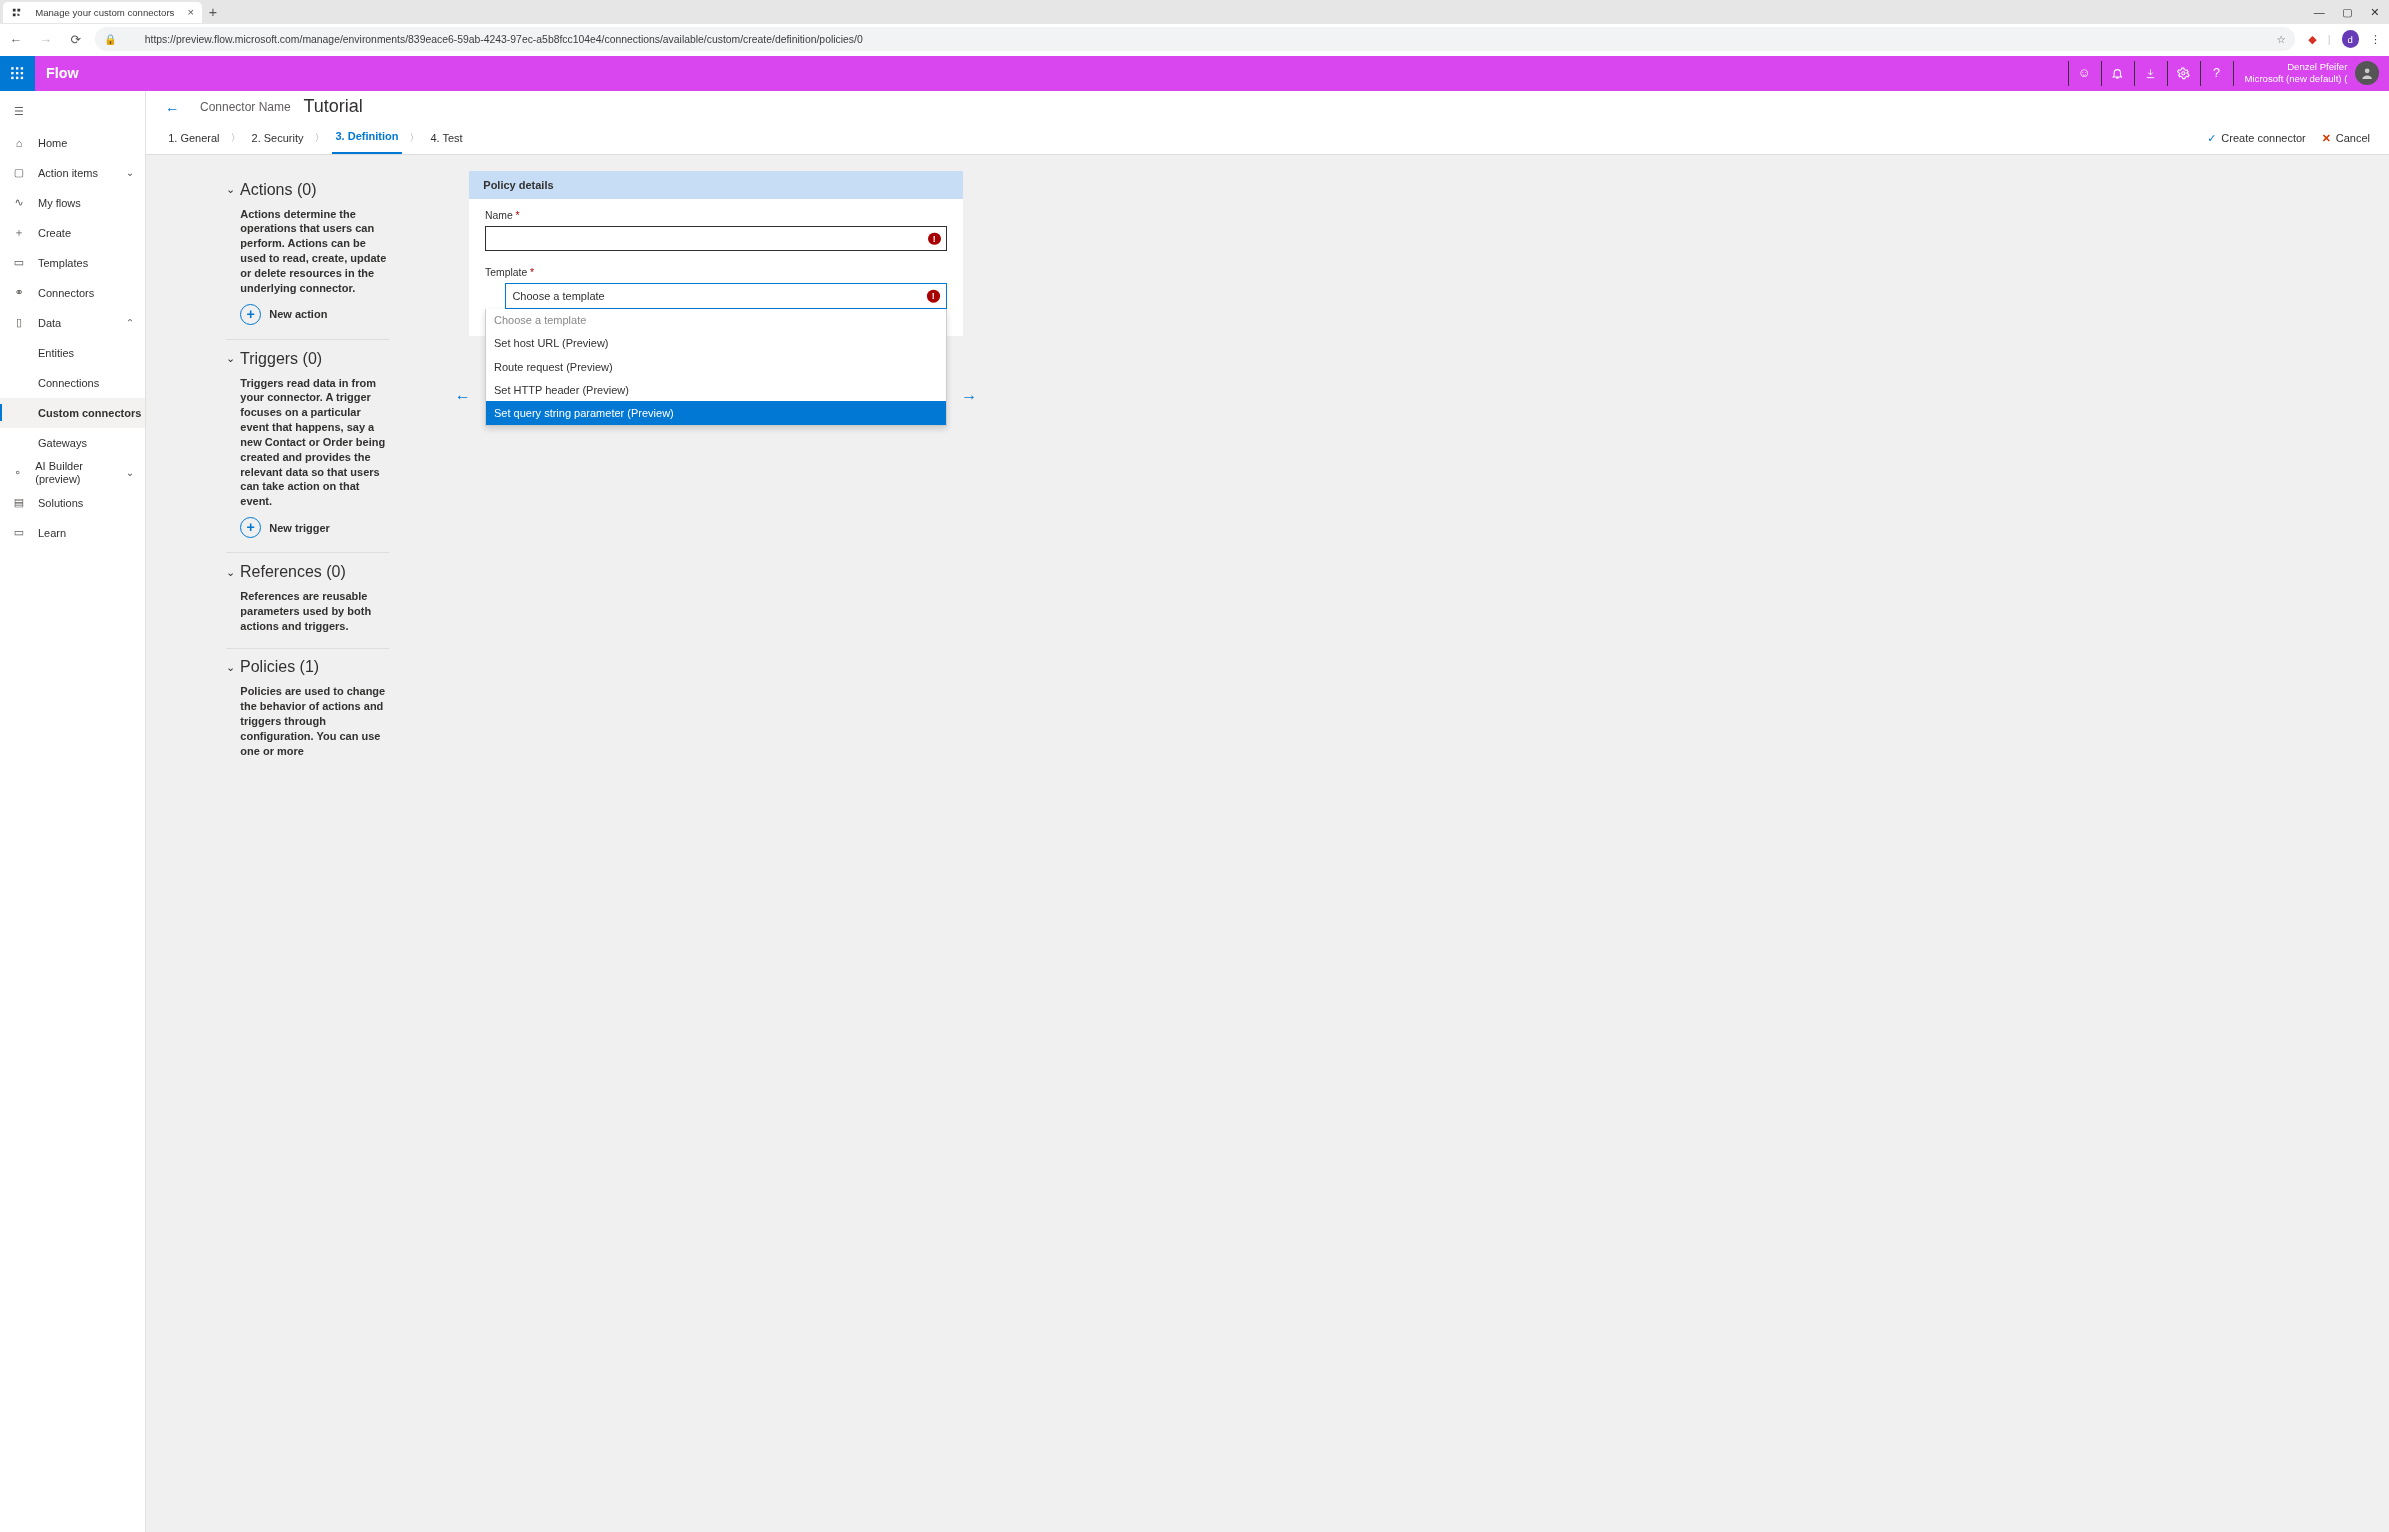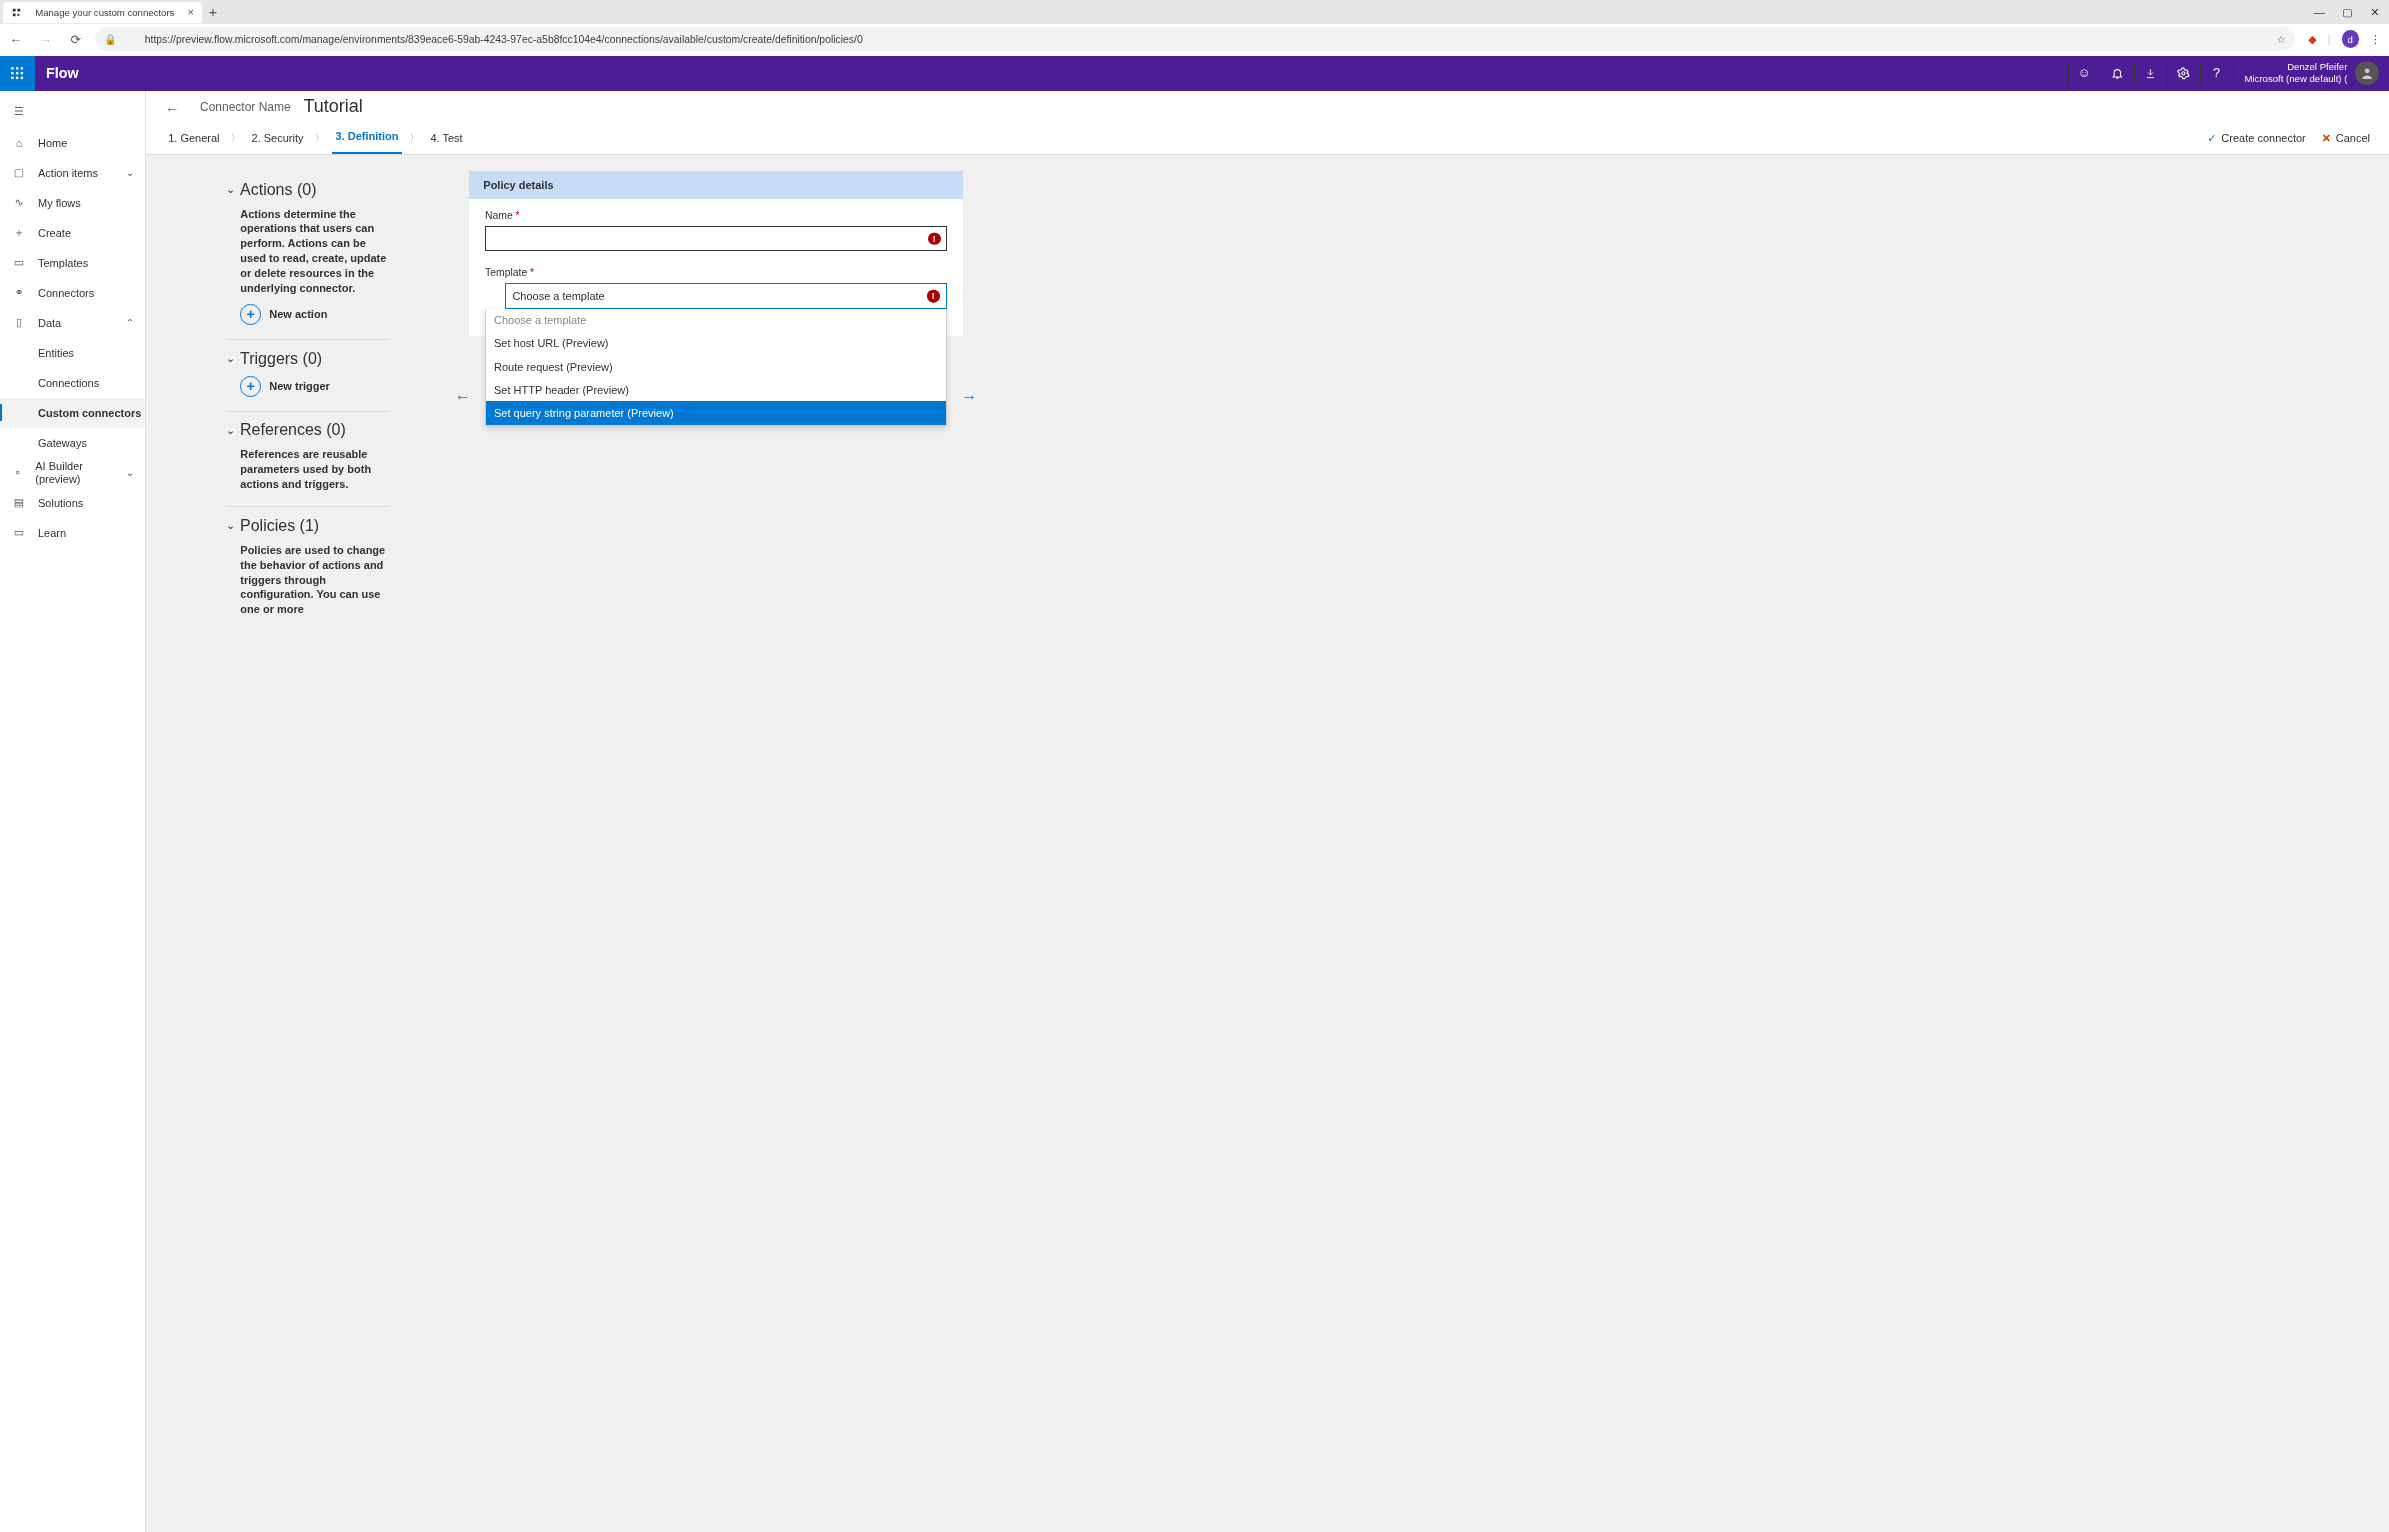--- a/index.html
+++ b/index.html
@@ -17,21 +17,21 @@
   .addr-row { display:flex; align-items:center; gap:8px; padding:3.2px 8px 4.8px 4.8px; background:#fff; }
   .nav-btn { width:22px; text-align:center; color:#555; font-size:12.7px; }
   .nav-btn.disabled { color:#bbb; }
   .addr-bar { flex:1; display:flex; align-items:center; background:#f1f3f4; border-radius:16px; height:24px; padding:0 9.6px; font-size:10.4px; color:#3c3c3c; gap:6.4px; }
   .addr-bar .lock { color:#5f6368; }
   .addr-bar .star { margin-left:auto; color:#5f6368; }
   .chrome-icons { display:flex; align-items:center; gap:11px; padding-left:4.8px; }
   .chrome-icons .red { color:#d93025; }
   .avatar-circ { width:17.5px; height:17.5px; border-radius:50%; background:#673ab7; color:#fff; font-size:9.6px; display:inline-flex; align-items:center; justify-content:center; }
   
-  .app-header { background:#4c1d95; color:#fff; height:35px; display:flex; align-items:center; }
+  .app-header { background:#d946ef; color:#fff; height:35px; display:flex; align-items:center; }
   .waffle { width:35px; height:35px; background:#0078d4; display:flex; align-items:center; justify-content:center; }
   .waffle svg { width:14.3px; height:14.3px; }
   .app-name { font-size:14.3px; font-weight:600; padding-left:11px; }
   .hdr-right { margin-left:auto; display:flex; align-items:stretch; }
   .hdr-icon { width:33px; display:flex; align-items:center; justify-content:center; border-left:0.8px solid #333; font-size:12.7px; }
   .hdr-user { border-left:0.8px solid #333; display:flex; align-items:center; gap:8px; padding:0 9.6px 0 11px; font-size:9.6px; line-height:1.3; }
   .hdr-user .lines { text-align:right; }
   .hdr-user .pic { width:24px; height:24px; border-radius:50%; background:#555; display:flex; align-items:center; justify-content:center; }
   
   .main { flex:1; display:flex; min-height:0; }
@@ -276,20 +276,21 @@
             <div class="add-btn">
                 <span class="plus-circ">+</span>
                 <span>New action</span>
               </div>
           </div>
           <div class="section">
             <div class="sec-title">
                 <span class="chev">⌄</span>
                 <span>Triggers (0)</span>
               </div>
+            <div class="sec-desc">Triggers read data in from your connector. A trigger focuses on a particular event that happens, say a new Contact or Order being created and provides the relevant data so that users can take action on that event.</div>
             <div class="add-btn">
                 <span class="plus-circ">+</span>
                 <span>New trigger</span>
               </div>
           </div>
           <div class="section">
             <div class="sec-title">
                 <span class="chev">⌄</span>
                 <span>References (0)</span>
               </div>

